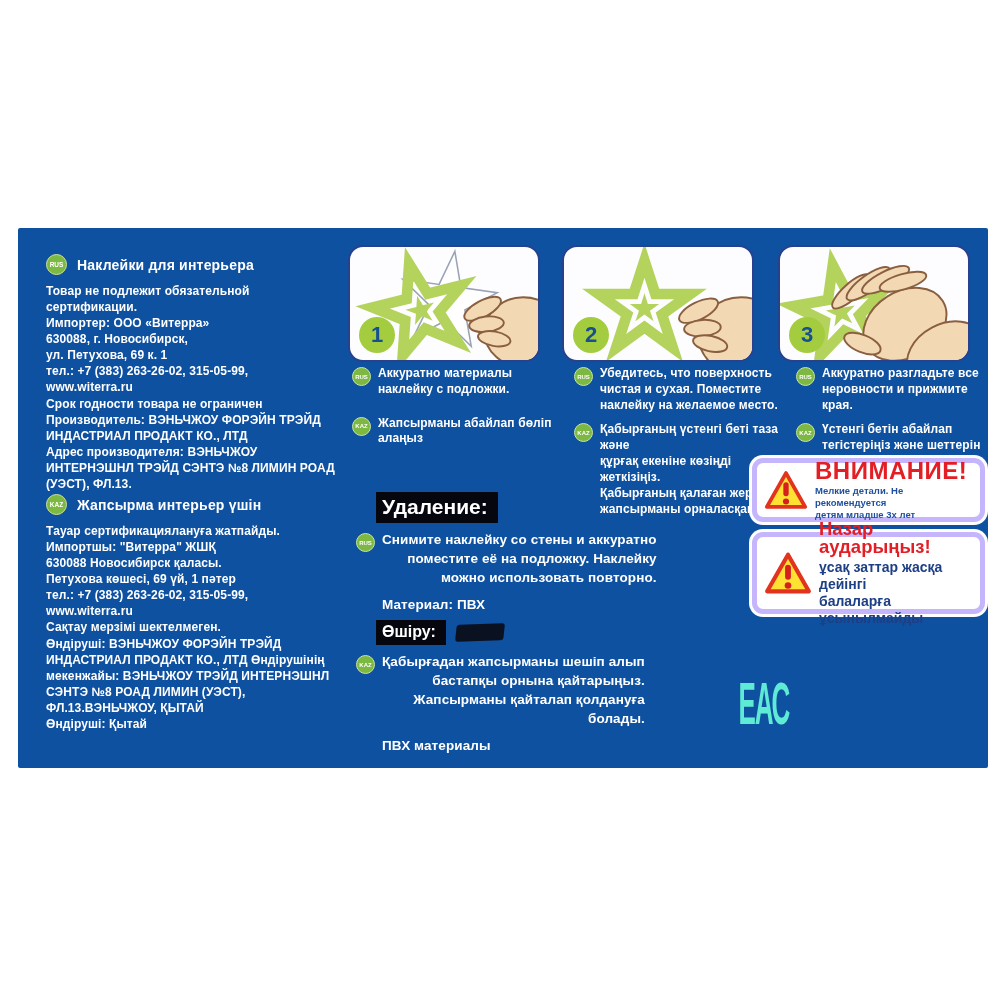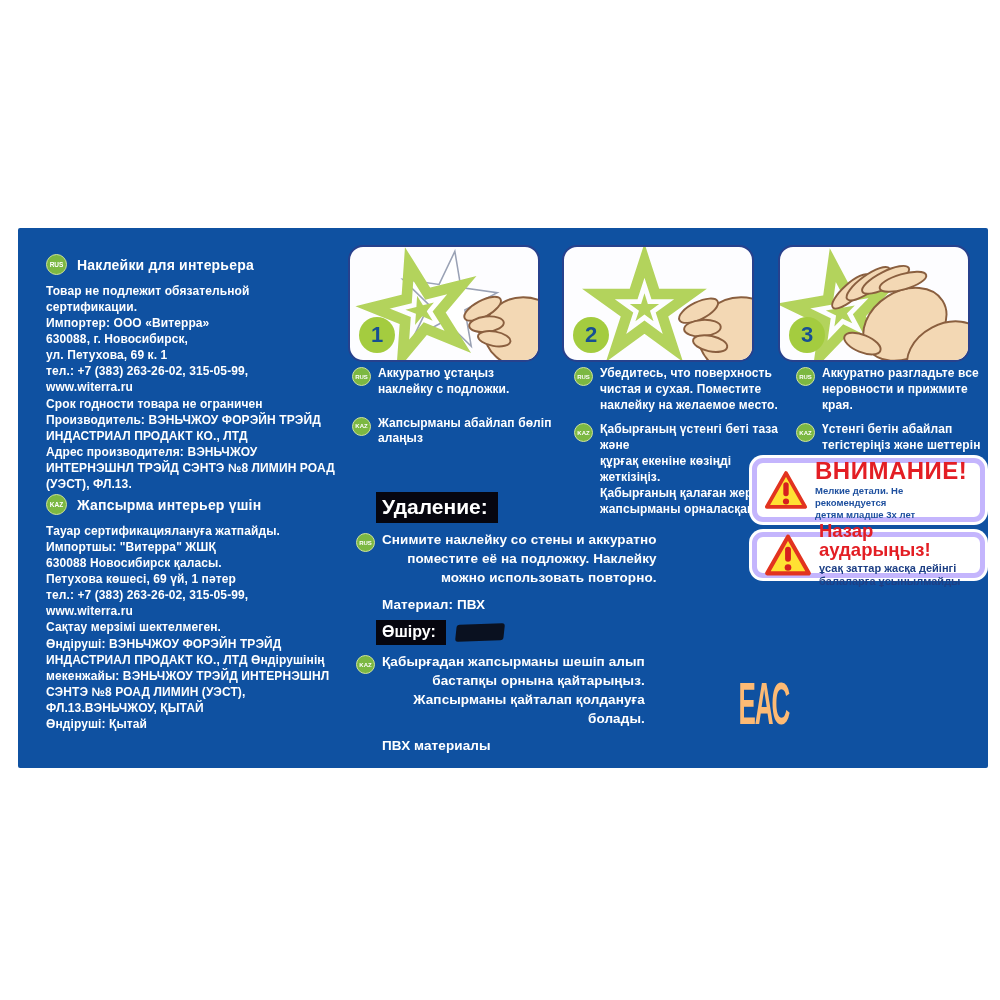--- a/index.html
+++ b/index.html
@@ -69,31 +69,31 @@
   .sec-body{font-size:13.5px;font-weight:bold;line-height:1.4;white-space:pre-line;letter-spacing:.1px;text-align:right;}
   .sec-material{font-size:13.5px;font-weight:bold;margin:9px 0 0 26px;letter-spacing:.1px;}
   
   .warning{
     position:absolute;left:734px;width:233px;background:#ffffff;
     border:5px solid #c4b5fd;border-radius:11px;
     box-shadow:0 0 0 3px #ffffff;box-sizing:border-box;
     display:flex;align-items:center;gap:6px;padding:5px 6px;
   }
   .warning-1{top:230px;height:64px;}
-  .warning-2{top:304px;height:46px;}
+  .warning-2{top:304px;height:82px;}
   .warn-triangle{flex:0 0 auto;}
   .warn-title{font-weight:bold;line-height:1.02;}
   .warning-1 .warn-title{color:#e31e24;font-size:24px;letter-spacing:.5px;}
   .warning-2 .warn-title{color:#e31e24;font-size:18.5px;}
   .warning-1 .warn-sub{color:#1d4f9e;font-size:9.5px;font-weight:bold;line-height:1.25;white-space:pre-line;margin-top:2px;}
-  .warning-2 .warn-sub{color:#1d3f85;font-size:11px;font-weight:bold;line-height:1.2;white-space:pre-line;margin-top:2px;}
+  .warning-2 .warn-sub{color:#1d3f85;font-size:14px;font-weight:bold;line-height:1.2;white-space:pre-line;margin-top:2px;}
   
   .eac{
     position:absolute;left:676px;top:444px;width:140px;height:64px;
-    display:flex;align-items:center;justify-content:center;color:#fdba74;
+    display:flex;align-items:center;justify-content:center;color:#5eead4;
   }
   .eac span{
     display:inline-block;font-size:42px;font-weight:bold;
     transform:scale(0.62,1.42);letter-spacing:-2px;
     font-family:"Liberation Sans",sans-serif;
   }
 </style>
 </head>
 <body>
 
@@ -192,21 +192,21 @@
         <ellipse cx="126" cy="36" rx="25" ry="8" transform="rotate(-16 126 36)"></ellipse>
         <ellipse cx="84" cy="100" rx="20" ry="9" transform="rotate(22 84 100)"></ellipse>
       </g>
     </svg>
     <div class="step-num" style="left:9px;bottom:7px;">3</div>
   </div>
 
   <div class="step-text step-text-1">
     <div class="lang-row">
       <span class="lang-badge">RUS</span>
-      <span class="step-line">Аккуратно ұстаңыз
+      <span class="step-line">Аккуратно материалы
 наклейку с подложки.</span>
     </div>
     <div class="lang-row" style="margin-top:18px;">
       <span class="lang-badge">KAZ</span>
       <span class="step-line">Жапсырманы абайлап бөліп
 алаңыз</span>
     </div>
   </div>
 
   <div class="step-text step-text-2">

